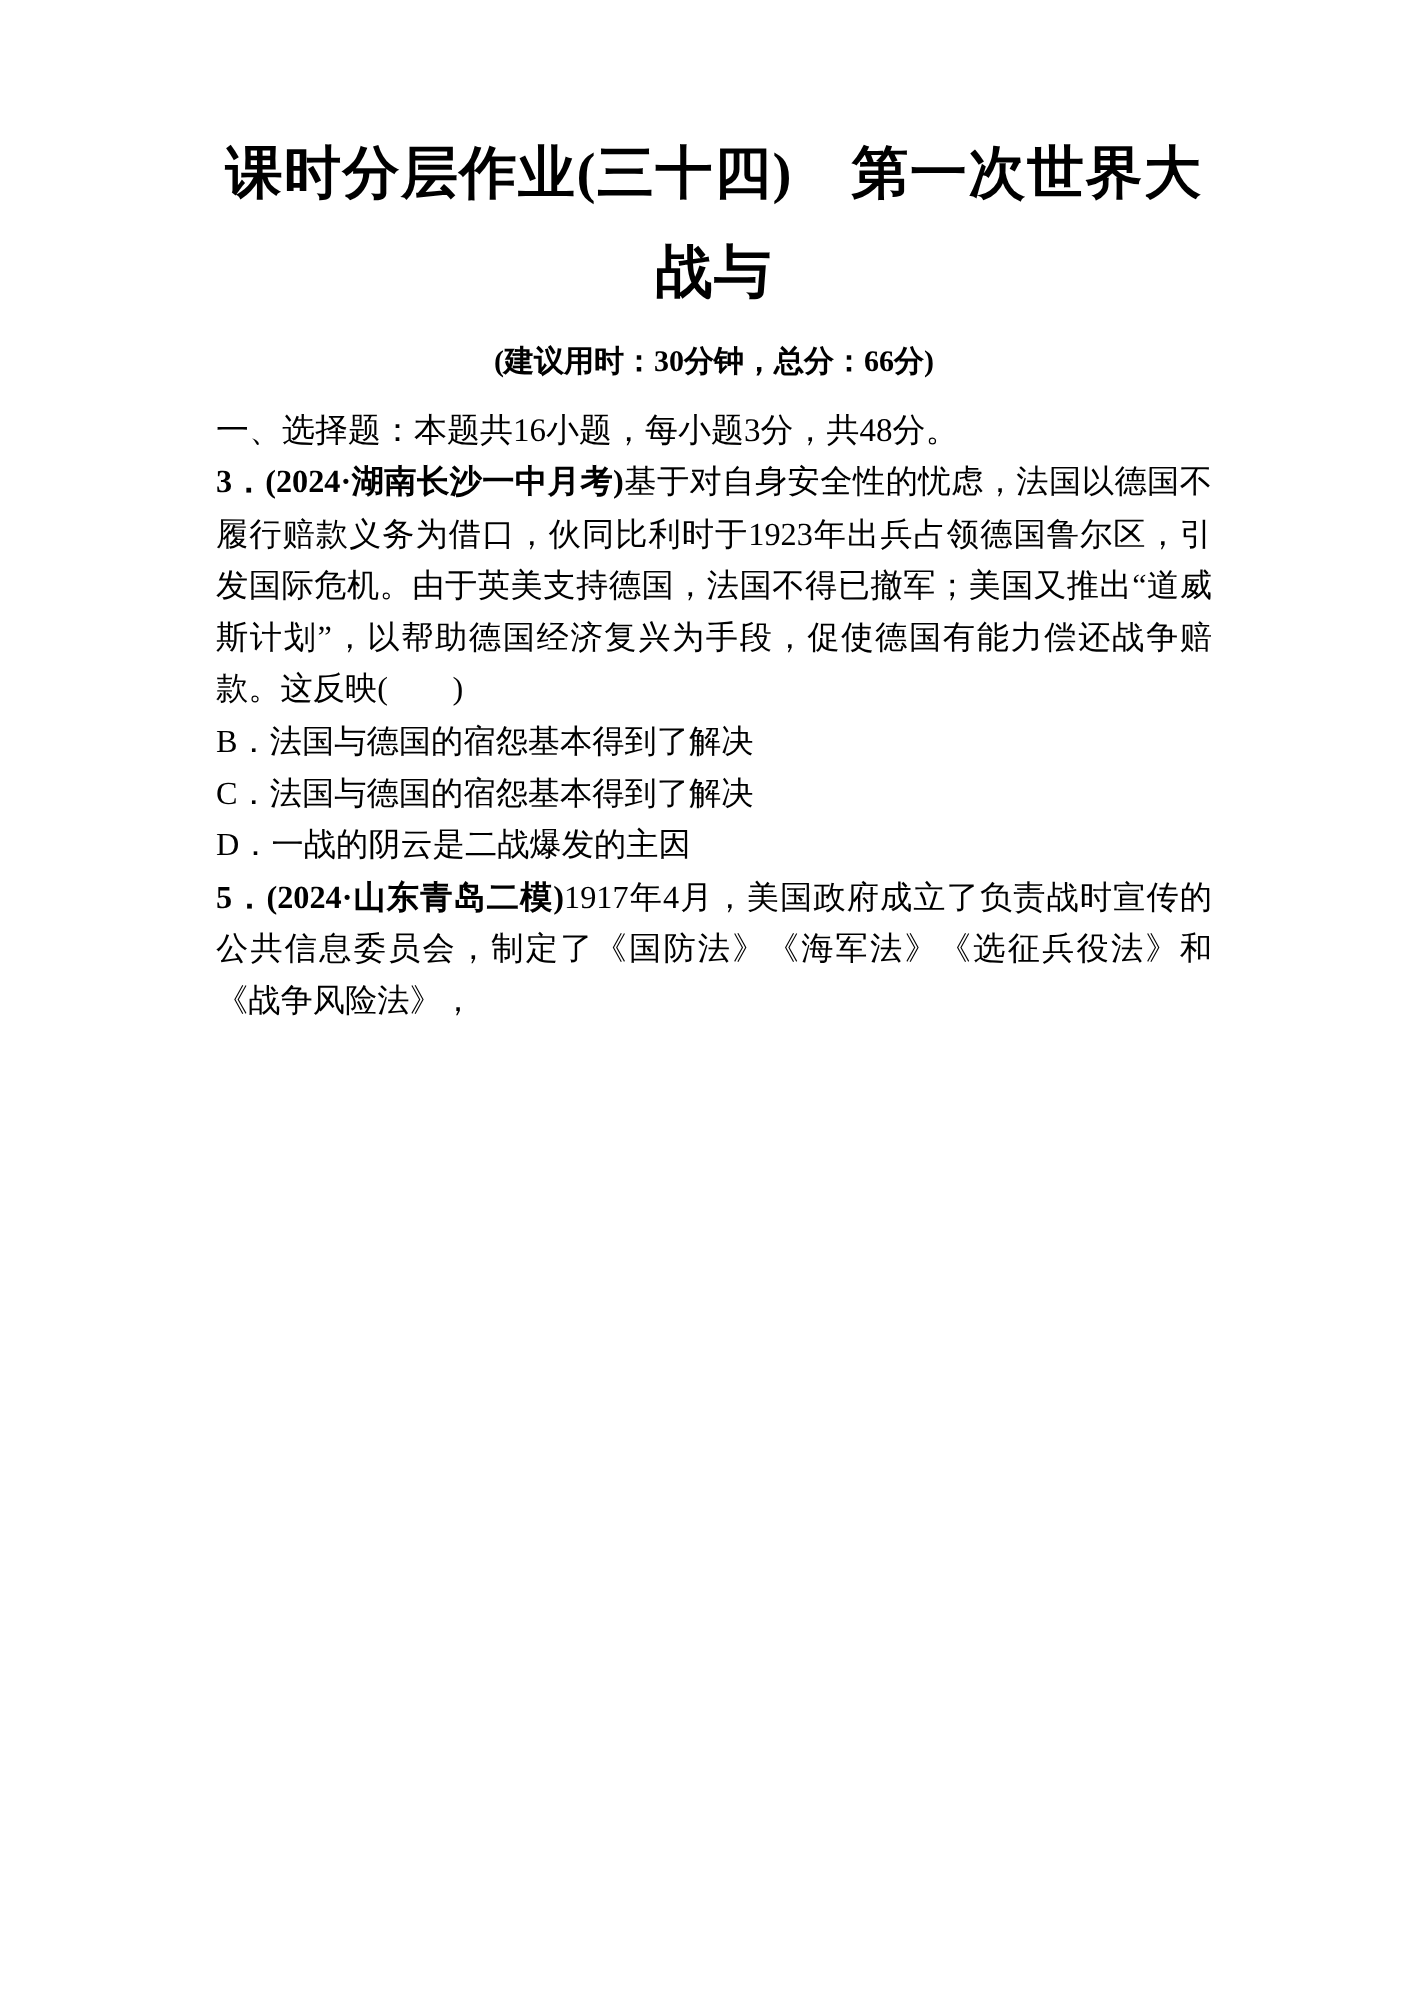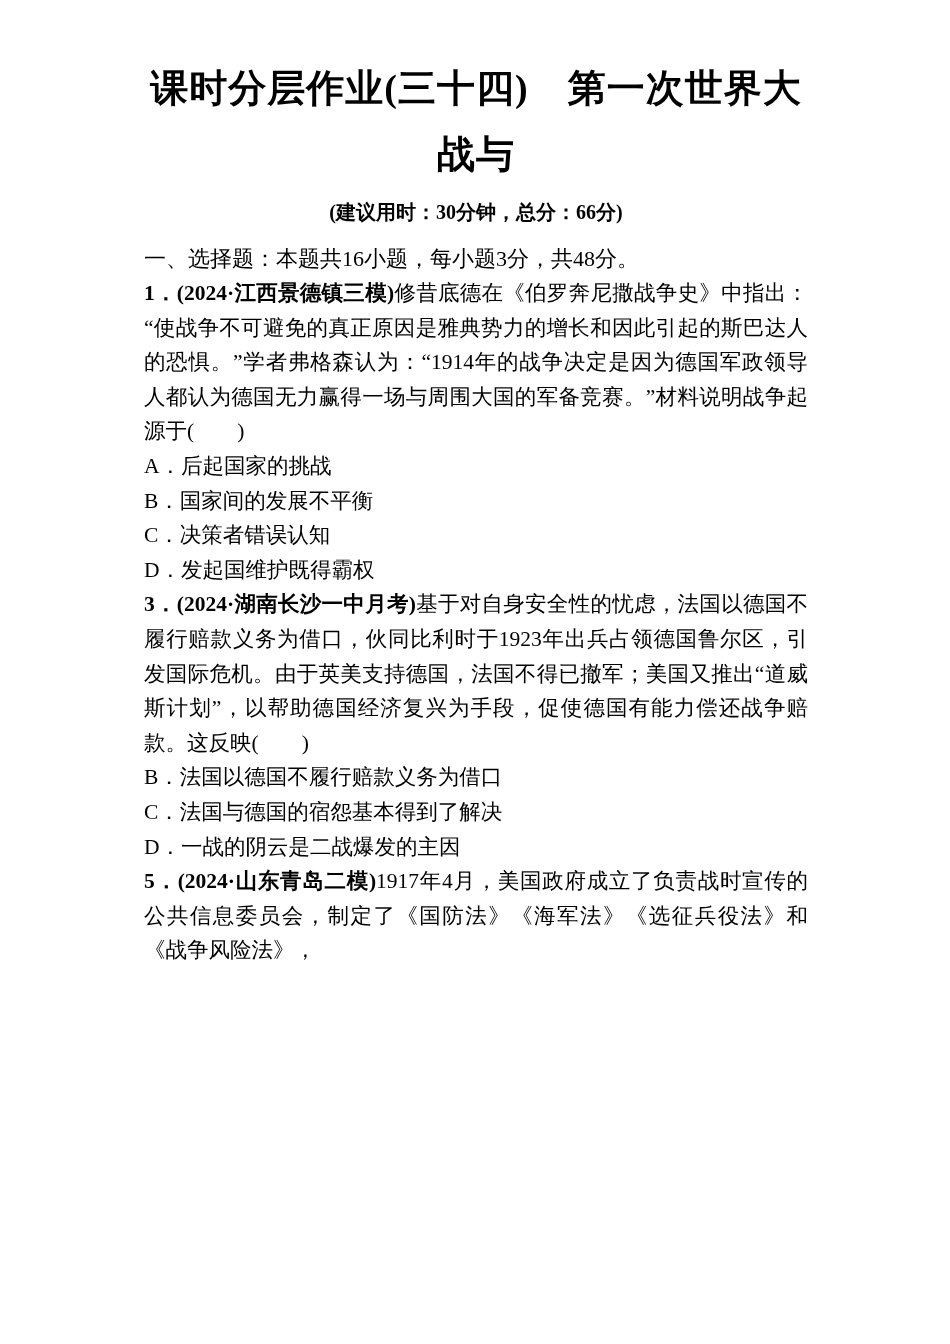--- a/index.html
+++ b/index.html
@@ -17,21 +17,21 @@
     overflow: hidden;
   }
   .content {
     position: absolute;
     left: 144px;
     top: 0;
     width: 664px;
   }
   .doc-title {
     margin: 0;
-    padding-top: 55px;
+    padding-top: 83px;
     text-align: center;
     font-size: 38px;
     font-weight: 700;
     letter-spacing: 1px;
   }
   .doc-title .title-line {
     line-height: 66px;
   }
   .doc-subtitle {
     margin-top: 12px;
@@ -72,32 +72,25 @@
   <div class="content">
 
     <h1 class="doc-title">
       <div class="title-line">课时分层作业(三十四)　第一次世界大战与</div>
     </h1>
 
     <div class="doc-subtitle">(建议用时：30分钟，总分：66分)</div>
 
     <div class="section-heading">一、选择题：本题共16小题，每小题3分，共48分。</div>
 
-    <div class="question">
-      <p class="stem"><span class="q-label">1．(2024·江西景德镇三模)</span><span>修昔底德在《伯罗奔尼撒战争史》中指出：“使战争不可避免的真正原因是雅典势力的增长和因此引起的斯巴达人的恐惧。”学者弗格森认为：“1914年的战争决定是因为德国军政领导人都认为德国无力赢得一场与周围大国的军备竞赛。”材料说明战争起源于(　　)</span></p>
-      <p class="option">A．后起国家的挑战</p>
-      <p class="option">B．国家间的发展不平衡</p>
-      <p class="option">C．决策者错误认知</p>
-      <p class="option">D．发起国维护既得霸权</p>
-    </div>
 
 
     <div class="question">
       <p class="stem"><span class="q-label">3．(2024·湖南长沙一中月考)</span><span>基于对自身安全性的忧虑，法国以德国不履行赔款义务为借口，伙同比利时于1923年出兵占领德国鲁尔区，引发国际危机。由于英美支持德国，法国不得已撤军；美国又推出“道威斯计划”，以帮助德国经济复兴为手段，促使德国有能力偿还战争赔款。这反映(　　)</span></p>
-      <p class="option">B．法国以德国不履行赔款义务为借口</p>
+      <p class="option">B．法国与德国的宿怨基本得到了解决</p>
       <p class="option">C．法国与德国的宿怨基本得到了解决</p>
       <p class="option">D．一战的阴云是二战爆发的主因</p>
     </div>
 
     <div class="question">
       <p class="stem"><span class="q-label">5．(2024·山东青岛二模)</span><span>1917年4月，美国政府成立了负责战时宣传的公共信息委员会，制定了《国防法》《海军法》《选征兵役法》和《战争风险法》，</span></p>
     </div>
 
   </div>
 </div>

